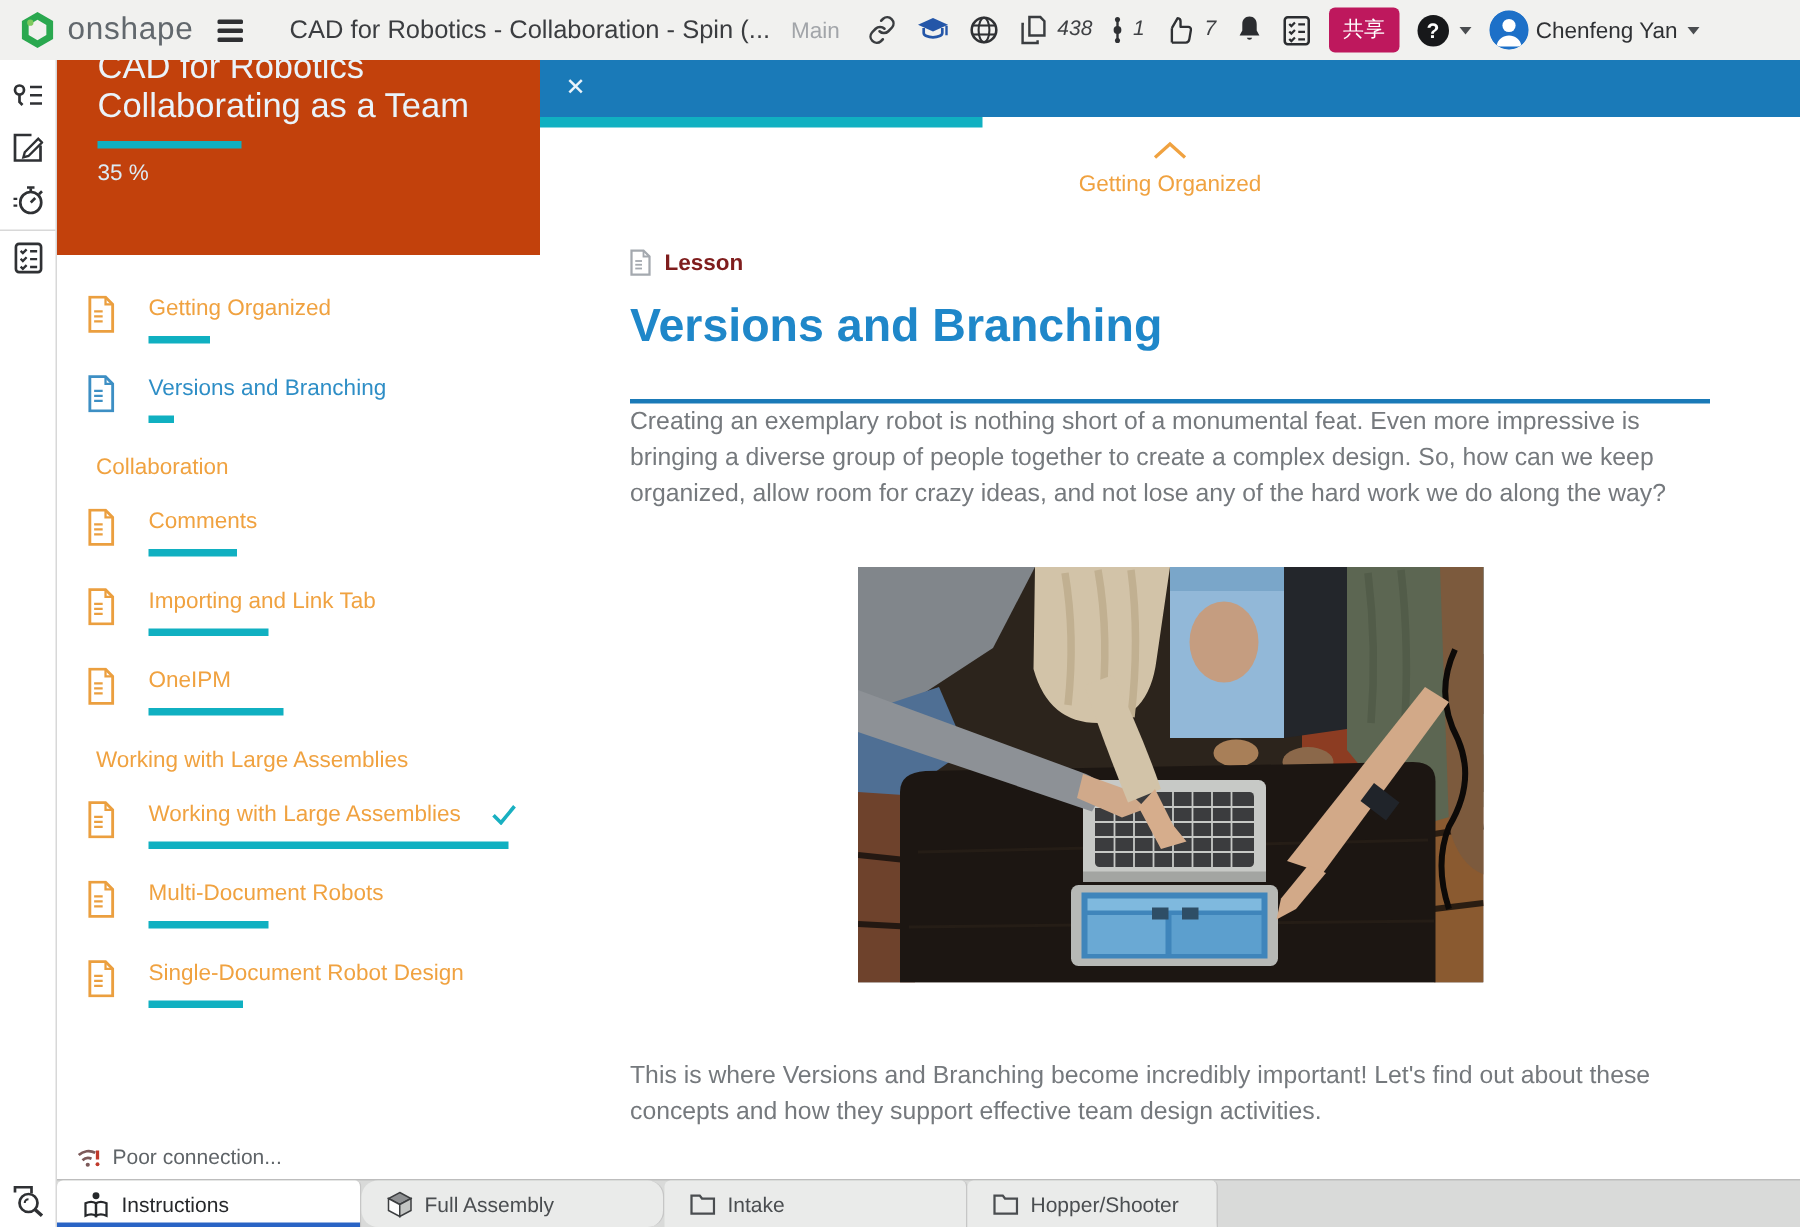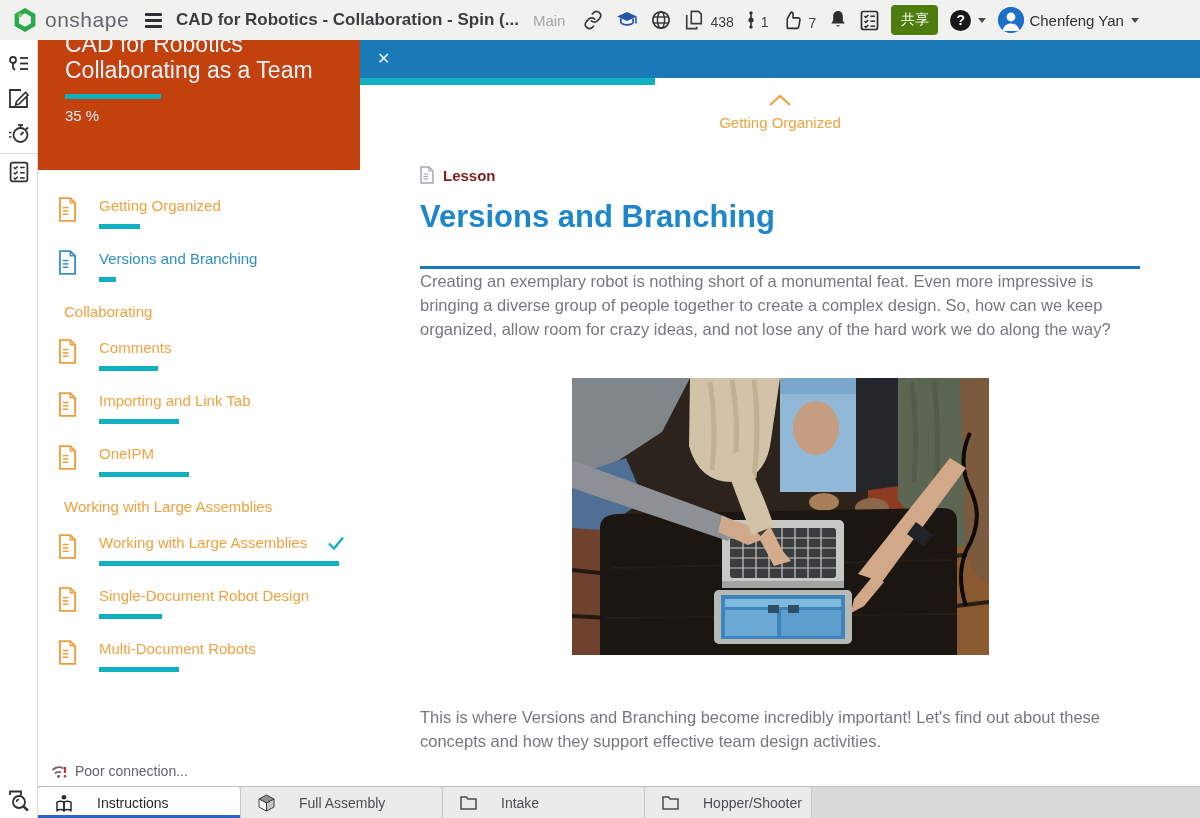--- a/index.html
+++ b/index.html
@@ -6,26 +6,26 @@
   html,body { width:1200px; height:818px; overflow:hidden; }
   body { font-family:"Liberation Sans", sans-serif; background:#fff; position:relative; }
 
   
   .app-header { position:absolute; top:0; left:0; width:1200px; height:40px;
     background:#f1f1ef; display:flex; align-items:center; padding:0 10px 0 12px; z-index:30; }
   .logo { display:flex; align-items:center; }
   .wordmark { font-size:21px; color:#62686d; margin-left:7px; letter-spacing:.5px; }
   .hamburger { margin-left:16px; display:inline-flex; flex-direction:column; gap:3px; cursor:pointer; }
   .hamburger i { display:block; width:17px; height:3px; background:#2f3033; border-radius:1px; }
-  .doc-title { margin-left:14px; font-weight:bold; font-size:17px; color:#3b3d40; white-space:nowrap; }
+  .doc-title { margin-left:31px; font-weight:normal; font-size:17px; color:#3b3d40; white-space:nowrap; }
   .ws-label { margin-left:14px; font-size:15px; color:#a2a5a9; }
   .hicons { display:flex; align-items:center; margin-left:18px; gap:13px; }
-  .hicon { display:inline-flex; align-items:flex-end; gap:6px; cursor:pointer; }
+  .hicon { display:inline-flex; align-items:flex-start; gap:6px; cursor:pointer;font-style:italic; }
   .hicon .count { font-size:14px; color:#3f4144; }
-  .share-btn { margin:0 12px 0 12px; width:47px; height:30px; background:#4d7c0f; color:#fff;
+  .share-btn { margin:0 12px 0 12px; width:47px; height:30px; background:#be185d; color:#fff;
     border:none; border-radius:4px; font-size:14px; font-family:inherit; cursor:pointer; }
   .help-group,.user-group { display:inline-flex; align-items:center; gap:5px; cursor:pointer; }
   .help-circle { width:21px; height:21px; background:#17181a; color:#fff; border-radius:50%;
     font-size:14px; font-weight:bold; display:inline-flex; align-items:center; justify-content:center; }
   .caret { width:0; height:0; border-left:4px solid transparent; border-right:4px solid transparent;
     border-top:5px solid #4a4d50; margin-left:2px; }
   .user-group { margin-left:12px; }
   .avatar { width:26px; height:26px; border-radius:50%; background:#1d70c8; overflow:hidden; display:inline-block; }
   .user-name { font-size:15px; font-weight:normal; color:#2f3134; }
 
@@ -71,25 +71,25 @@
   .h1 { margin-top:15px; font-size:31px; font-weight:bold; color:#1f87c9; }
   .rule { margin-top:31px; height:3px; background:#1a7ab8; }
   .para { font-size:16.5px; line-height:24px; color:#75797d; }
   .para2 { margin-top:50px; }
   .figure { width:417px; height:277px; margin:37px auto 0 auto; }
   .figure svg { display:block; width:417px; height:277px; }
 
   
   .tab-bar { position:absolute; left:38px; right:0; bottom:0; height:32px; background:#d9dad9;
     border-top:1px solid #bdbdbd; display:flex; }
-  .tab { display:flex; align-items:center; gap:24px; padding-left:17px; background:#eaebea;
+  .tab { display:flex; align-items:center; gap:8px; padding-left:17px; background:#eaebea;
     border-right:1px solid #c6c6c6; border-top-left-radius:4px; border-top-right-radius:4px;
     font-size:14px; color:#4a4d50; cursor:pointer; }
   .tab:nth-child(1){ width:203px; }
-  .tab:nth-child(2){ width:202px; }
+  .tab:nth-child(2){ width:202px;border-radius:11px; }
   .tab:nth-child(3){ width:202px; }
   .tab:nth-child(4){ width:167px; }
   .tab:nth-child(5){ width:172px; }
   .tab.active { background:#fff; color:#26282b; box-shadow:inset 0 -3px 0 #2a64c5; }
 
   svg { display:block; }
 </style>
 </head>
 <body>
 
@@ -281,21 +281,21 @@
         </svg>
       </span>
       <span class="lp-item-main">
         <span class="lp-row">
             <span class="lp-label">Versions and Branching</span>
           </span>
         <span class="lp-bar" style="display: block; width: 17px;"></span>
       </span>
     </div>
 
-    <div class="lp-section">Collaborating</div>
+    <div class="lp-section">Collaboration</div>
 
     <div class="lp-item">
       <span class="lp-docicon">
         <svg width="19" height="25" viewBox="0 0 20 26" fill="none" stroke="currentColor" stroke-width="2">
           <path d="M2 1 h11 l5 5 v19 H2 Z"></path>
             <path d="M13 1 v5 h5" stroke-width="1.6"></path>
           <line x1="5" y1="11" x2="11" y2="11" stroke-width="1.6"></line>
             <line x1="5" y1="14.5" x2="11" y2="14.5" stroke-width="1.6"></line>
             <line x1="5" y1="18" x2="11" y2="18" stroke-width="1.6"></line>
         </svg>
@@ -374,41 +374,41 @@
         <svg width="19" height="25" viewBox="0 0 20 26" fill="none" stroke="currentColor" stroke-width="2">
           <path d="M2 1 h11 l5 5 v19 H2 Z"></path>
             <path d="M13 1 v5 h5" stroke-width="1.6"></path>
           <line x1="5" y1="11" x2="11" y2="11" stroke-width="1.6"></line>
             <line x1="5" y1="14.5" x2="11" y2="14.5" stroke-width="1.6"></line>
             <line x1="5" y1="18" x2="11" y2="18" stroke-width="1.6"></line>
         </svg>
       </span>
       <span class="lp-item-main">
         <span class="lp-row">
+            <span class="lp-label">Multi-Document Robots</span>
+          </span>
+        <span class="lp-bar" style="display: block; width: 80px;"></span>
+      </span>
+    </div>
+
+    <div class="lp-item">
+      <span class="lp-docicon">
+        <svg width="19" height="25" viewBox="0 0 20 26" fill="none" stroke="currentColor" stroke-width="2">
+          <path d="M2 1 h11 l5 5 v19 H2 Z"></path>
+            <path d="M13 1 v5 h5" stroke-width="1.6"></path>
+          <line x1="5" y1="11" x2="11" y2="11" stroke-width="1.6"></line>
+            <line x1="5" y1="14.5" x2="11" y2="14.5" stroke-width="1.6"></line>
+            <line x1="5" y1="18" x2="11" y2="18" stroke-width="1.6"></line>
+        </svg>
+      </span>
+      <span class="lp-item-main">
+        <span class="lp-row">
             <span class="lp-label">Single-Document Robot Design</span>
           </span>
         <span class="lp-bar" style="display: block; width: 63px;"></span>
-      </span>
-    </div>
-
-    <div class="lp-item">
-      <span class="lp-docicon">
-        <svg width="19" height="25" viewBox="0 0 20 26" fill="none" stroke="currentColor" stroke-width="2">
-          <path d="M2 1 h11 l5 5 v19 H2 Z"></path>
-            <path d="M13 1 v5 h5" stroke-width="1.6"></path>
-          <line x1="5" y1="11" x2="11" y2="11" stroke-width="1.6"></line>
-            <line x1="5" y1="14.5" x2="11" y2="14.5" stroke-width="1.6"></line>
-            <line x1="5" y1="18" x2="11" y2="18" stroke-width="1.6"></line>
-        </svg>
-      </span>
-      <span class="lp-item-main">
-        <span class="lp-row">
-            <span class="lp-label">Multi-Document Robots</span>
-          </span>
-        <span class="lp-bar" style="display: block; width: 80px;"></span>
       </span>
     </div>
   </div>
 
   <div class="lp-conn">
     <span>
       <svg width="17" height="15" viewBox="0 0 17 15" fill="none">
         <path d="M1.5 6 a9.5 9.5 0 0 1 11 -1.5" stroke="#7c5a5a" stroke-width="1.8"></path>
         <path d="M4 9.5 a5.5 5.5 0 0 1 6 -1" stroke="#7c5a5a" stroke-width="1.8"></path>
         <circle cx="7.5" cy="12.5" r="1.4" fill="#7c5a5a"></circle>

